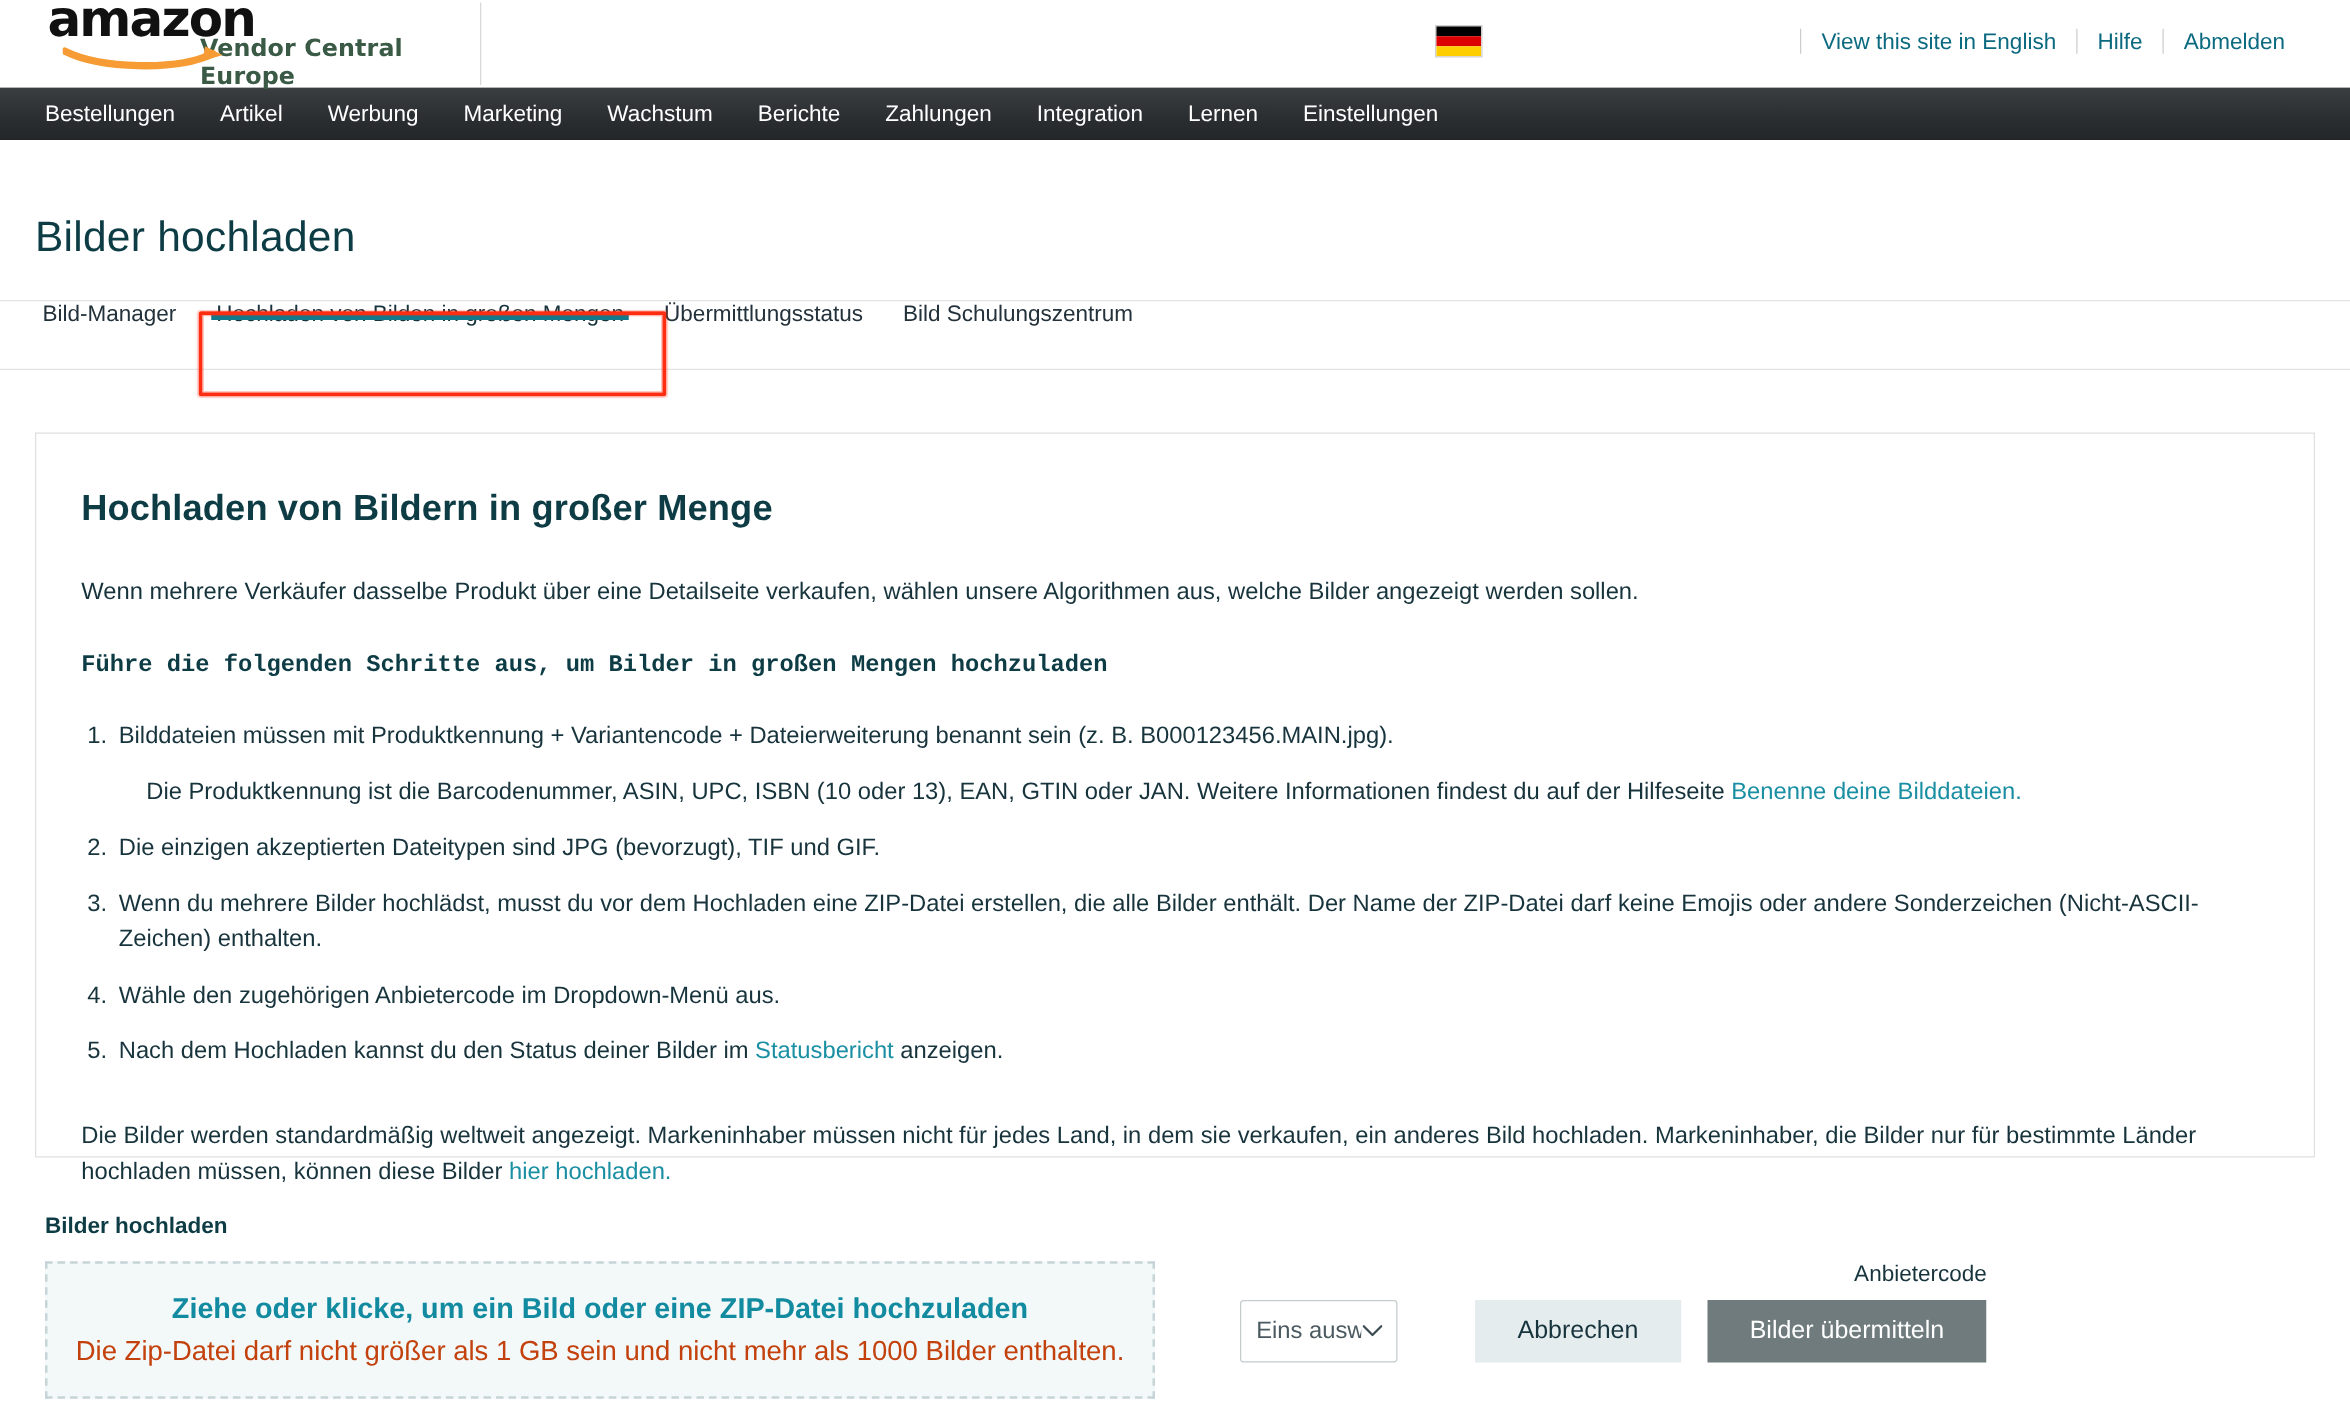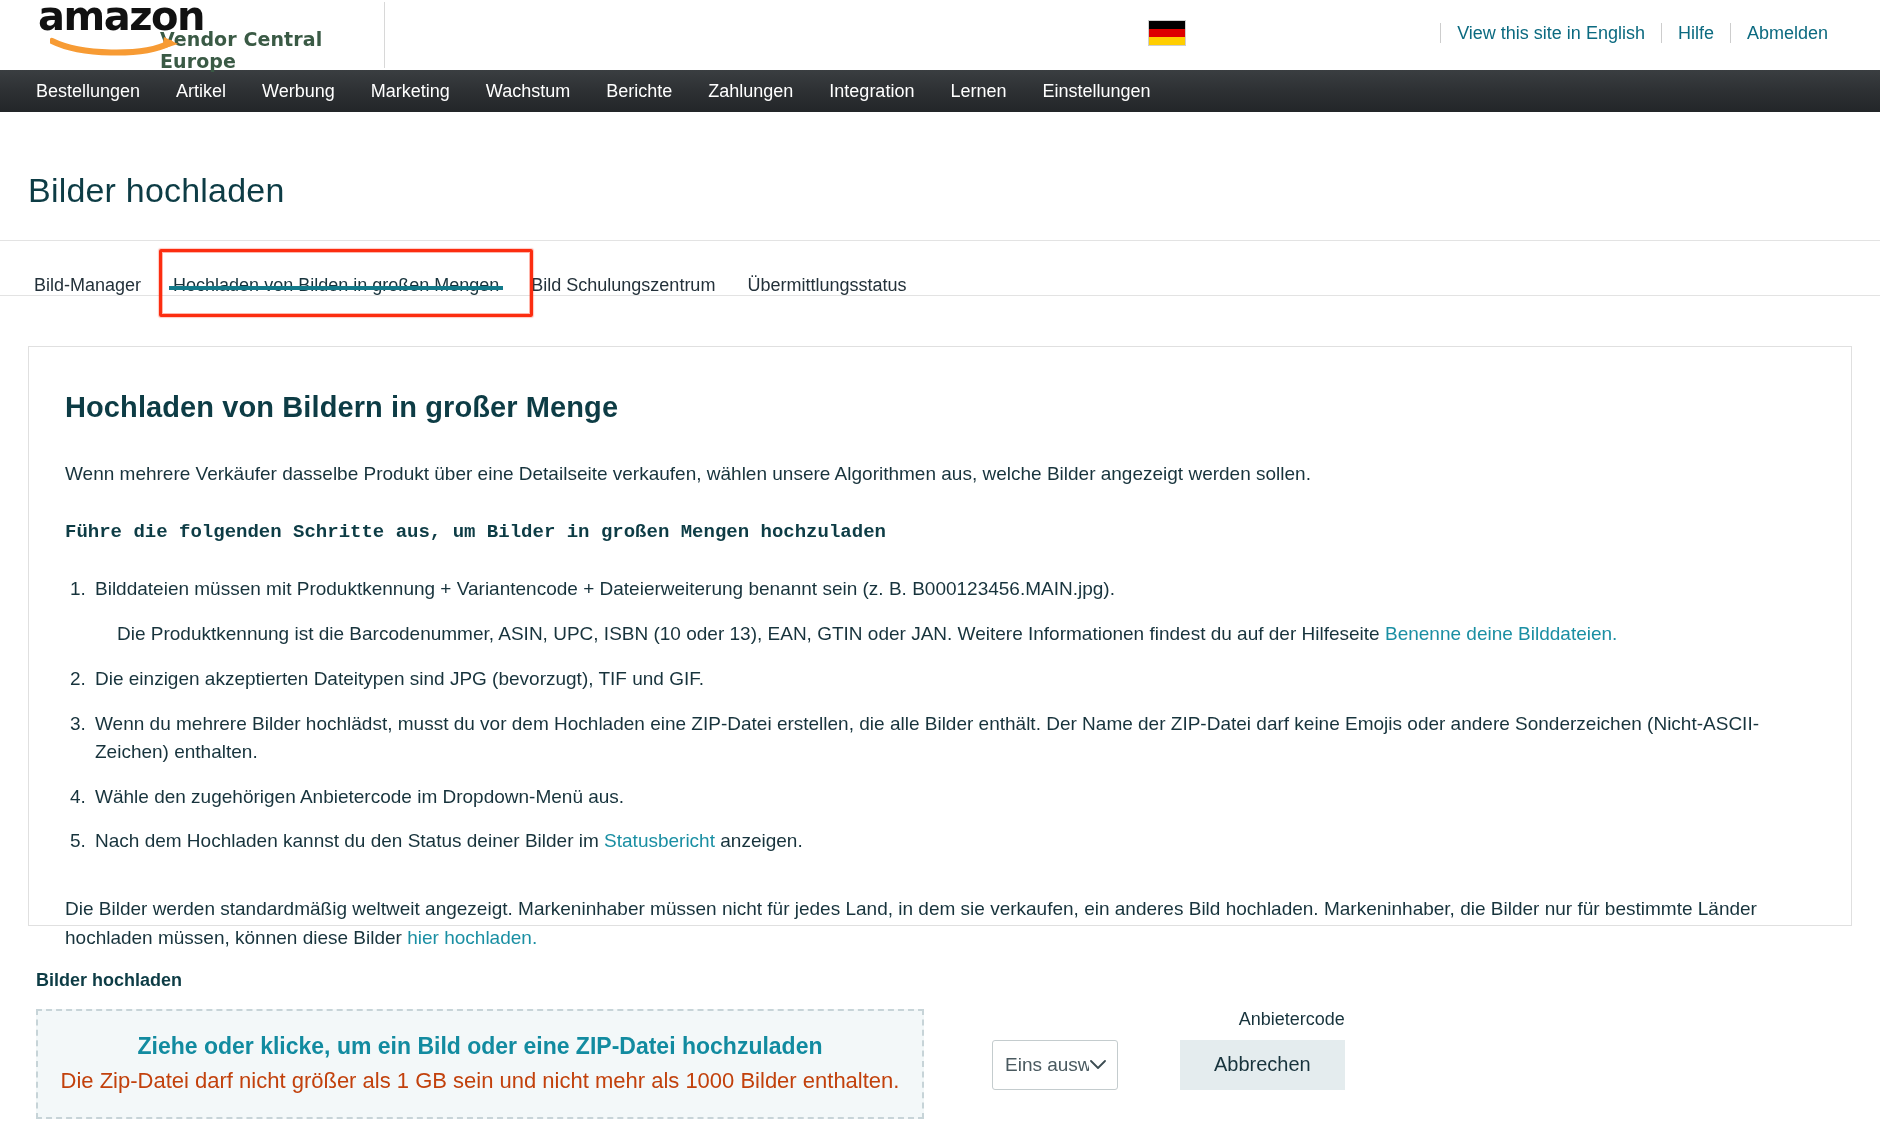--- a/index.html
+++ b/index.html
@@ -127,21 +127,21 @@
   
   .tabs-wrap {
     position: relative;
     margin-top: 30px;
     border-top: 1px solid #e3e3e3;
     border-bottom: 1px solid #e3e3e3;
     height: 56px;
   }
   .tabs {
     display: flex;
-    align-items: flex-end;
+    align-items: flex-start;
     height: 55px;
     padding-left: 18px;
   }
   .tab {
     position: relative;
     display: flex;
     align-items: center;
     padding: 0 16px;
     font-size: 18px;
     color: #23313a;
@@ -350,22 +350,22 @@
   <a href="#">Lernen</a>
   <a href="#">Einstellungen</a>
 </nav>
 
 <h1 class="page-title">Bilder hochladen</h1>
 
 <div class="tabs-wrap">
   <div class="tabs">
     <div class="tab">Bild-Manager</div>
     <div class="tab active">Hochladen von Bilden in großen Mengen</div>
+    <div class="tab">Übermittlungsstatus</div>
     <div class="tab">Bild Schulungszentrum</div>
-    <div class="tab">Übermittlungsstatus</div>
   </div>
   <div class="annot-box"></div>
 </div>
 
 <div class="card">
   <h2>Hochladen von Bildern in großer Menge</h2>
   <p class="lead">Wenn mehrere Verkäufer dasselbe Produkt über eine Detailseite verkaufen, wählen unsere Algorithmen aus, welche Bilder angezeigt werden sollen.</p>
   <p class="steps-head">Führe die folgenden Schritte aus, um Bilder in großen Mengen hochzuladen</p>
 
   <ol class="steps">
@@ -408,17 +408,18 @@
         <div class="select-box">
           <span class="sel-val">Eins auswählen</span>
           <span class="chev">
             <svg width="16" height="10" viewBox="0 0 16 10">
                 <path d="M1 1 L8 8 L15 1" stroke="#3c4c52" stroke-width="1.8" fill="none" stroke-linecap="round" stroke-linejoin="round"></path>
               </svg>
           </span>
         </div>
         <div class="btn-group">
           <button class="btn btn-cancel">Abbrechen</button>
+          <button class="btn btn-submit">Bilder übermitteln</button>
         </div>
       </div>
     </div>
   </div>
 </div>
 
 </body></html>

